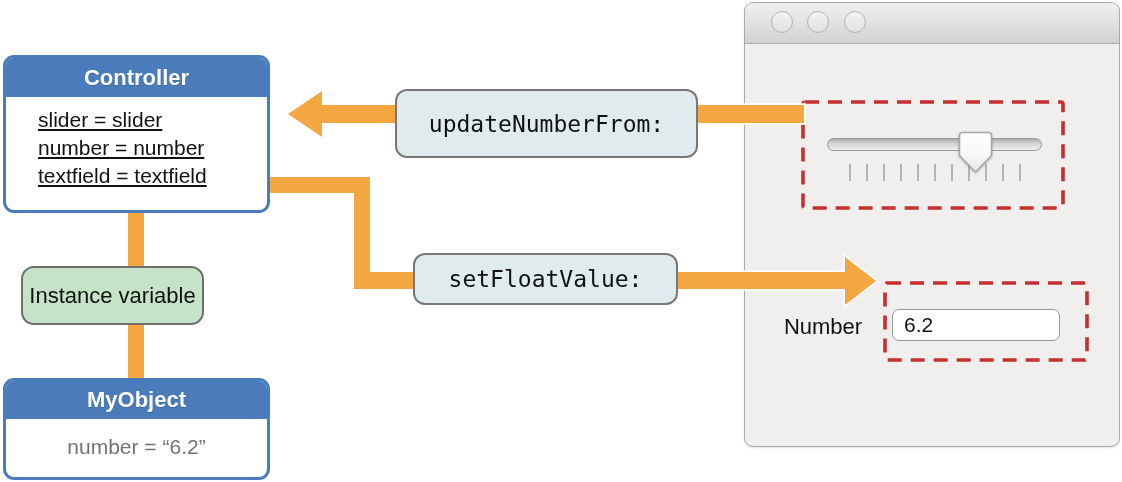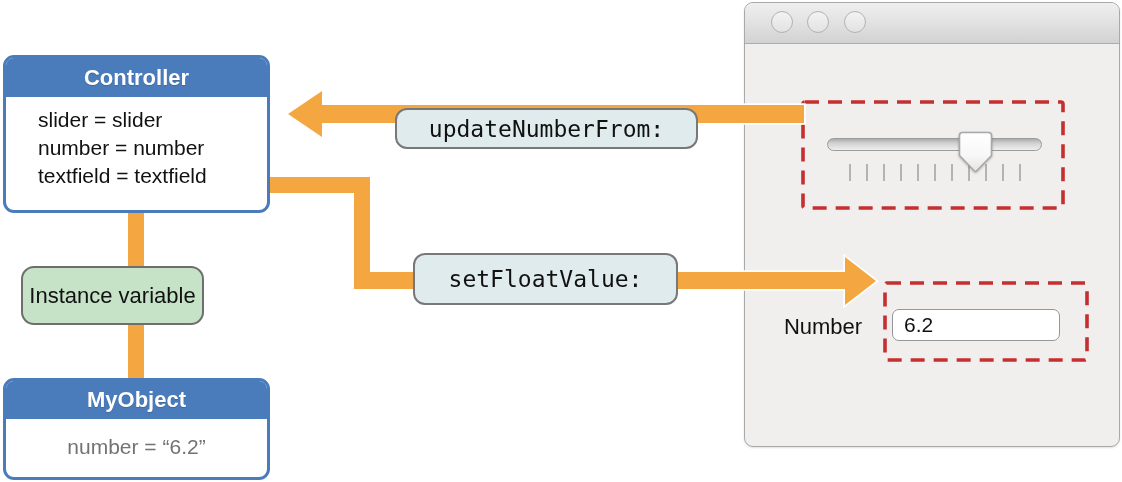--- a/index.html
+++ b/index.html
@@ -12,40 +12,40 @@
   .obox{
     position:absolute;background:#ffffff;border:3px solid #4A7BBB;
     border-radius:11px;overflow:hidden;box-sizing:border-box;z-index:4;
   }
   .obox .hdr{
     background:#4A7BBB;color:#ffffff;font-weight:bold;font-size:22px;
     text-align:center;line-height:39px;height:39px;
     text-shadow:0 1px 1px rgba(0,0,0,0.15);
   }
   .controller{left:3px;top:55px;width:267px;height:158px;}
-  .controller .bdy{padding:9px 0 0 32px;font-size:21px;line-height:28px;color:#111;}
+  .controller .bdy{padding:9px 0 0 32px;font-size:21px;line-height:28px;color:#111;text-decoration:underline;}
   .myobject{left:3px;top:378px;width:267px;height:102px;}
   .myobject .bdy{font-size:21px;color:#737373;text-align:center;line-height:56px;}
 
   .ivarbox{
     position:absolute;left:21px;top:266px;width:183px;height:59px;
     background:#C6E3C8;border:2px solid #6E6E6E;border-radius:13px;
     box-sizing:border-box;z-index:4;
     font-size:22px;color:#111;text-align:center;line-height:55px;
   }
 
   
   .pill{
     position:absolute;background:#E0EBEE;border:2px solid #787878;
     border-radius:12px;box-sizing:border-box;z-index:5;
     font-family:"DejaVu Sans Mono","Liberation Mono",monospace;
     font-size:23px;color:#111;text-align:center;
     display:flex;align-items:center;justify-content:center;
   }
-  .pill-update{left:395px;top:89px;width:303px;height:41px;margin-top:19px;}
+  .pill-update{left:395px;top:89px;width:303px;height:69px;}
   .pill-setfloat{left:413px;top:253px;width:265px;height:52px;}
 
   
   .overlay{position:absolute;left:0;top:0;width:1122px;height:482px;z-index:3;pointer-events:none;}
 
   
   .macwin{
     position:absolute;left:744px;top:2px;width:376px;height:445px;
     background:#F0EFED;border:1.5px solid #A9A9A9;border-radius:9px;
     box-sizing:border-box;overflow:hidden;z-index:1;

